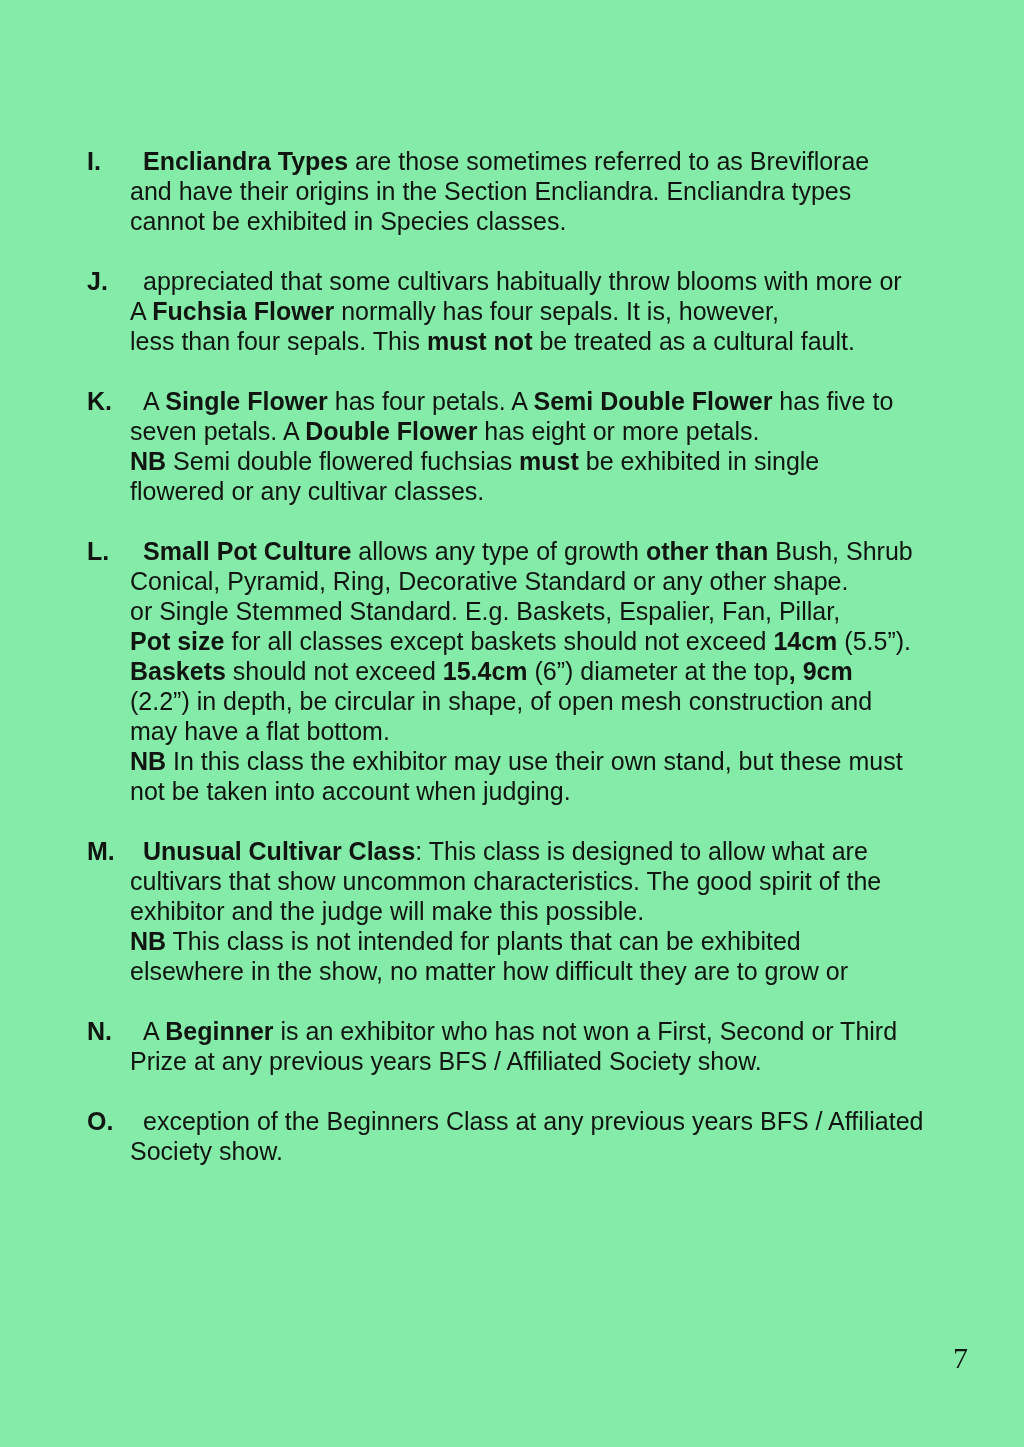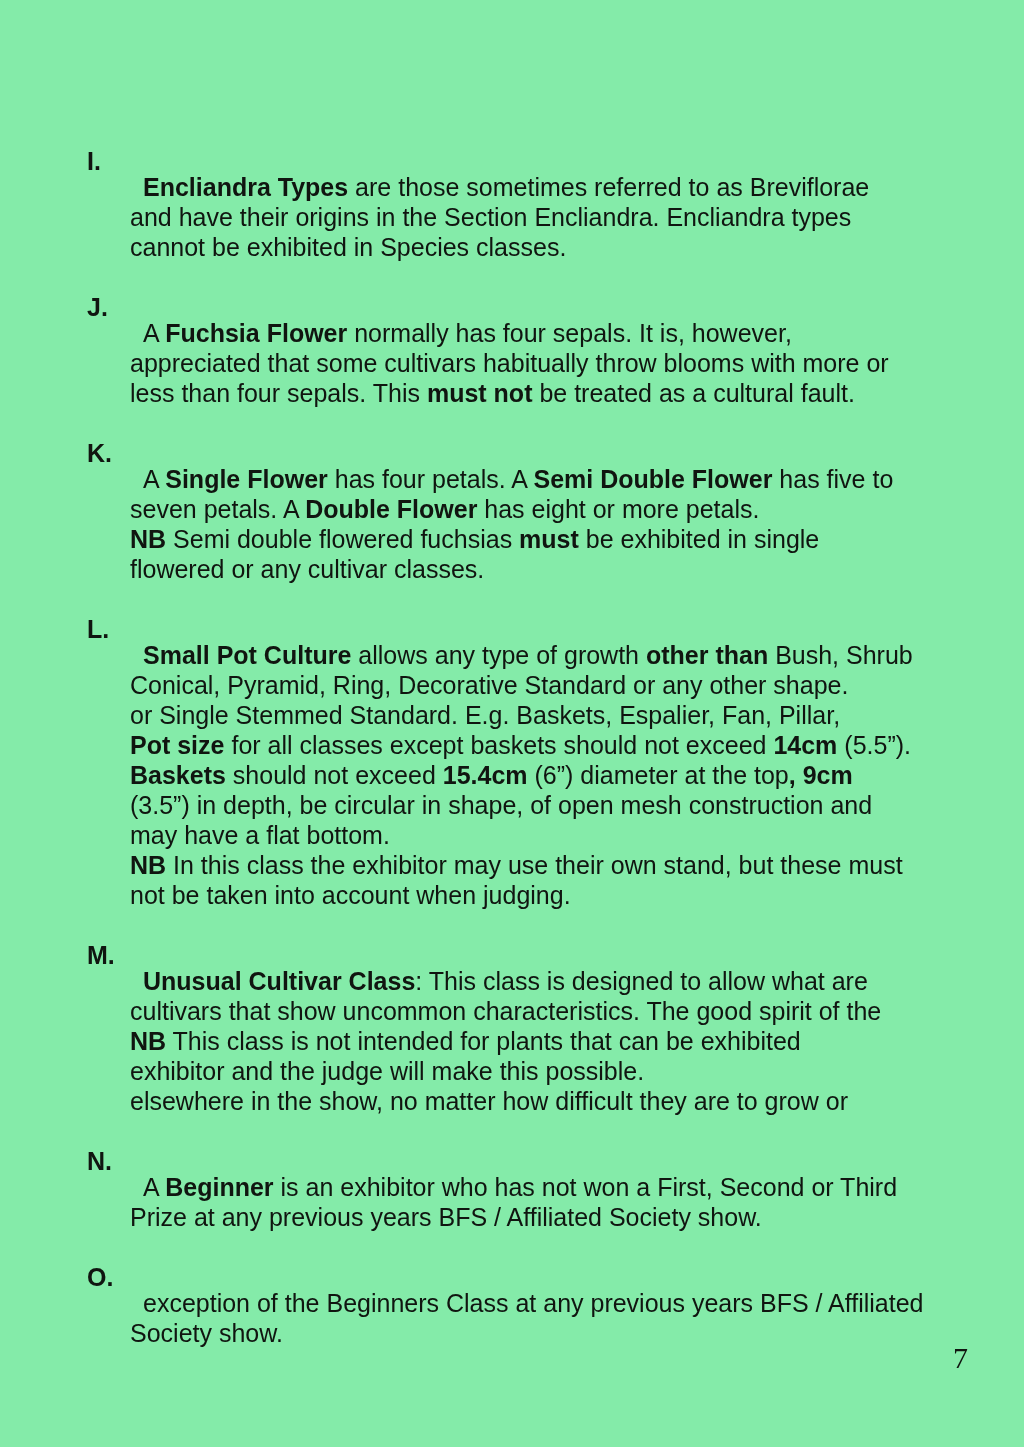--- a/index.html
+++ b/index.html
@@ -29,21 +29,21 @@
     margin-bottom: 30px;
   }
   .list-item:last-child { margin-bottom: 0; }
   .item-label {
     flex: 0 0 43px;
     width: 43px;
     font-weight: bold;
   }
   .item-body { flex: 1; }
   .item-body .line { white-space: pre-wrap; }
-  .item-body .line:first-child { text-indent: 13px; margin-top: 26px; }
+  .item-body .line:first-child { text-indent: 13px; }
   .bold { font-weight: bold; }
   .page-number {
     position: absolute;
     top: 1340px;
     left: 0;
     width: 968px;
     text-align: right;
     font-family: "Liberation Serif", serif;
     font-size: 30px;
     line-height: 36px;
@@ -59,55 +59,55 @@
         <div class="item-label">I.</div>
         <div class="item-body">
           <div class="line"><span class="bold">Encliandra Types</span><span> are those sometimes referred to as Breviflorae</span></div>
           <div class="line"><span>and have their origins in the Section Encliandra. Encliandra types</span></div>
           <div class="line"><span>cannot be exhibited in Species classes.</span></div>
         </div>
       </div>
       <div class="list-item">
         <div class="item-label">J.</div>
         <div class="item-body">
+          <div class="line"><span>appreciated that some cultivars habitually throw blooms with more or</span></div>
           <div class="line"><span>A </span><span class="bold">Fuchsia Flower</span><span> normally has four sepals. It is, however,</span></div>
-          <div class="line"><span>appreciated that some cultivars habitually throw blooms with more or</span></div>
           <div class="line"><span>less than four sepals. This </span><span class="bold">must not</span><span> be treated as a cultural fault.</span></div>
         </div>
       </div>
       <div class="list-item">
         <div class="item-label">K.</div>
         <div class="item-body">
           <div class="line"><span>A </span><span class="bold">Single Flower</span><span> has four petals. A </span><span class="bold">Semi Double Flower</span><span> has five to</span></div>
           <div class="line"><span>seven petals. A </span><span class="bold">Double Flower</span><span> has eight or more petals.</span></div>
           <div class="line"><span class="bold">NB</span><span> Semi double flowered fuchsias </span><span class="bold">must</span><span> be exhibited in single</span></div>
           <div class="line"><span>flowered or any cultivar classes.</span></div>
         </div>
       </div>
       <div class="list-item">
         <div class="item-label">L.</div>
         <div class="item-body">
           <div class="line"><span class="bold">Small Pot Culture</span><span> allows any type of growth </span><span class="bold">other than</span><span> Bush, Shrub</span></div>
           <div class="line"><span>Conical, Pyramid, Ring, Decorative Standard or any other shape.</span></div>
           <div class="line"><span>or Single Stemmed Standard. E.g. Baskets, Espalier, Fan, Pillar,</span></div>
           <div class="line"><span class="bold">Pot size</span><span> for all classes except baskets should not exceed </span><span class="bold">14cm</span><span> (5.5”).</span></div>
           <div class="line"><span class="bold">Baskets</span><span> should not exceed </span><span class="bold">15.4cm</span><span> (6”) diameter at the top</span><span class="bold">, 9cm</span></div>
-          <div class="line"><span>(3.5”) in depth, be circular in shape, of open mesh construction and</span></div>
+          <div class="line"><span>(2.2”) in depth, be circular in shape, of open mesh construction and</span></div>
           <div class="line"><span>may have a flat bottom.</span></div>
           <div class="line"><span class="bold">NB</span><span> In this class the exhibitor may use their own stand, but these must</span></div>
           <div class="line"><span>not be taken into account when judging.</span></div>
         </div>
       </div>
       <div class="list-item">
         <div class="item-label">M.</div>
         <div class="item-body">
           <div class="line"><span class="bold">Unusual Cultivar Class</span><span>: This class is designed to allow what are</span></div>
           <div class="line"><span>cultivars that show uncommon characteristics. The good spirit of the</span></div>
+          <div class="line"><span>exhibitor and the judge will make this possible.</span></div>
           <div class="line"><span class="bold">NB</span><span> This class is not intended for plants that can be exhibited</span></div>
-          <div class="line"><span>exhibitor and the judge will make this possible.</span></div>
           <div class="line"><span>elsewhere in the show, no matter how difficult they are to grow or</span></div>
         </div>
       </div>
       <div class="list-item">
         <div class="item-label">N.</div>
         <div class="item-body">
           <div class="line"><span>A </span><span class="bold">Beginner</span><span> is an exhibitor who has not won a First, Second or Third</span></div>
           <div class="line"><span>Prize at any previous years BFS / Affiliated Society show.</span></div>
         </div>
       </div>

